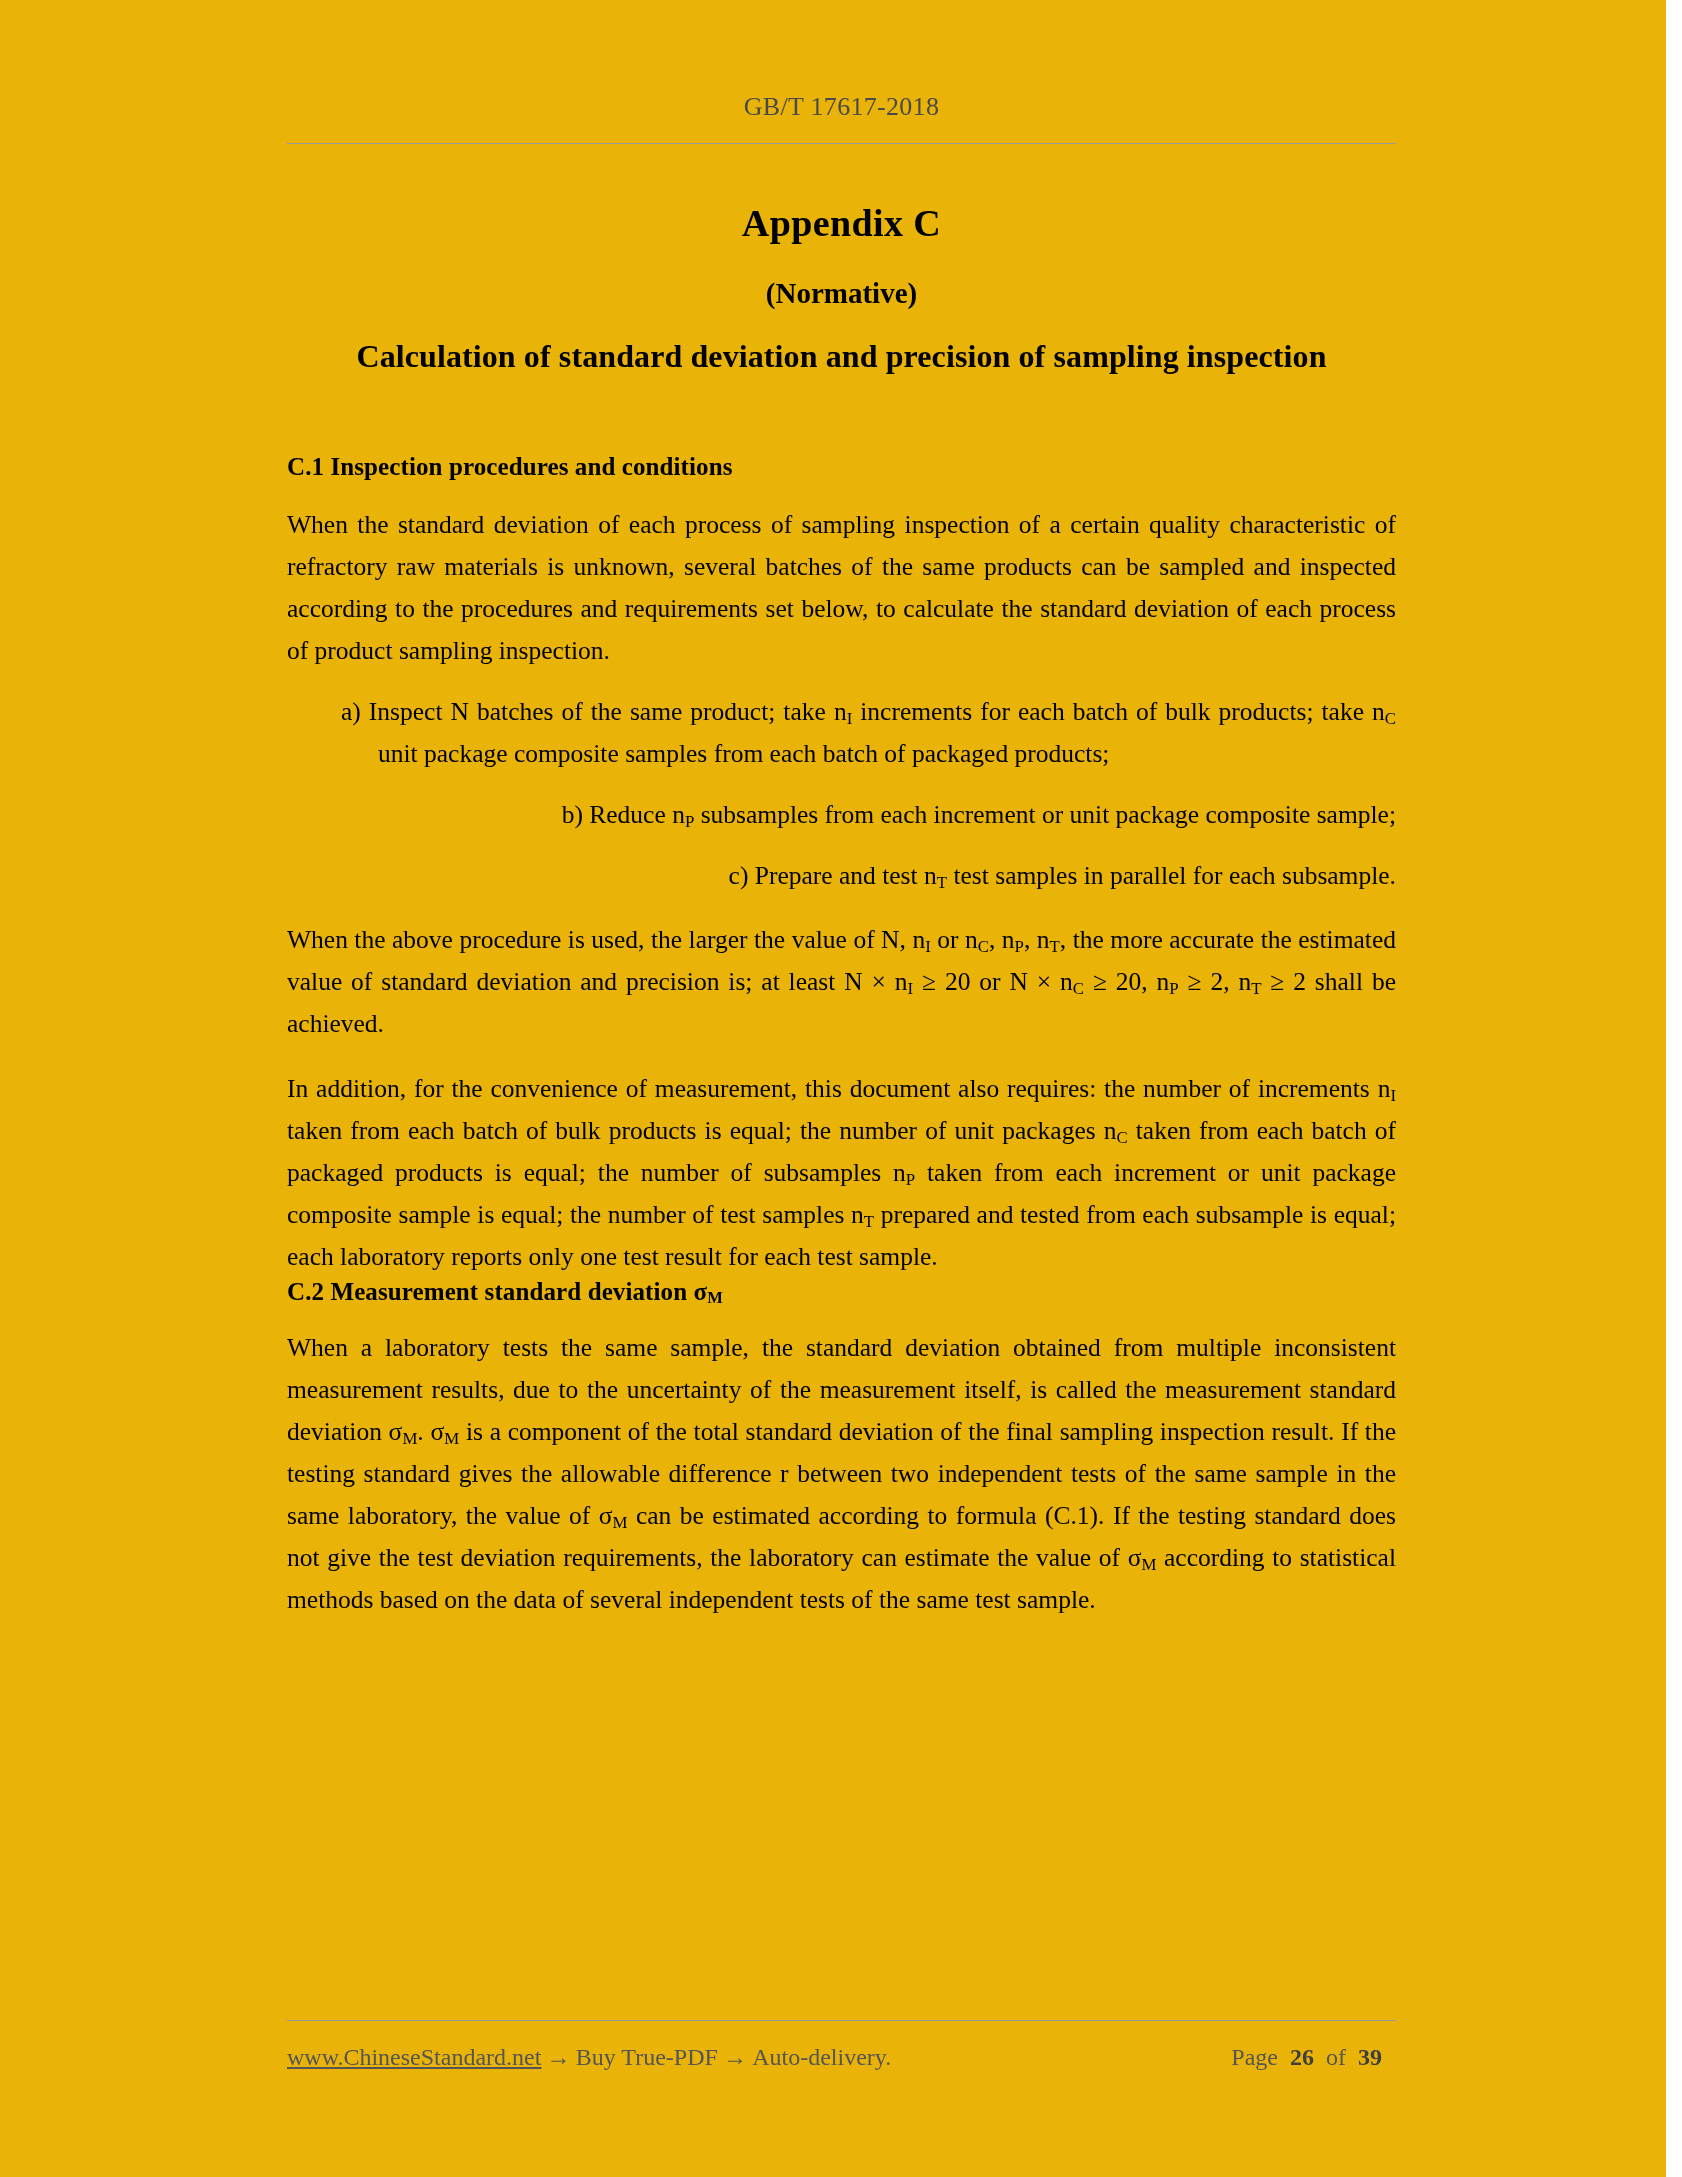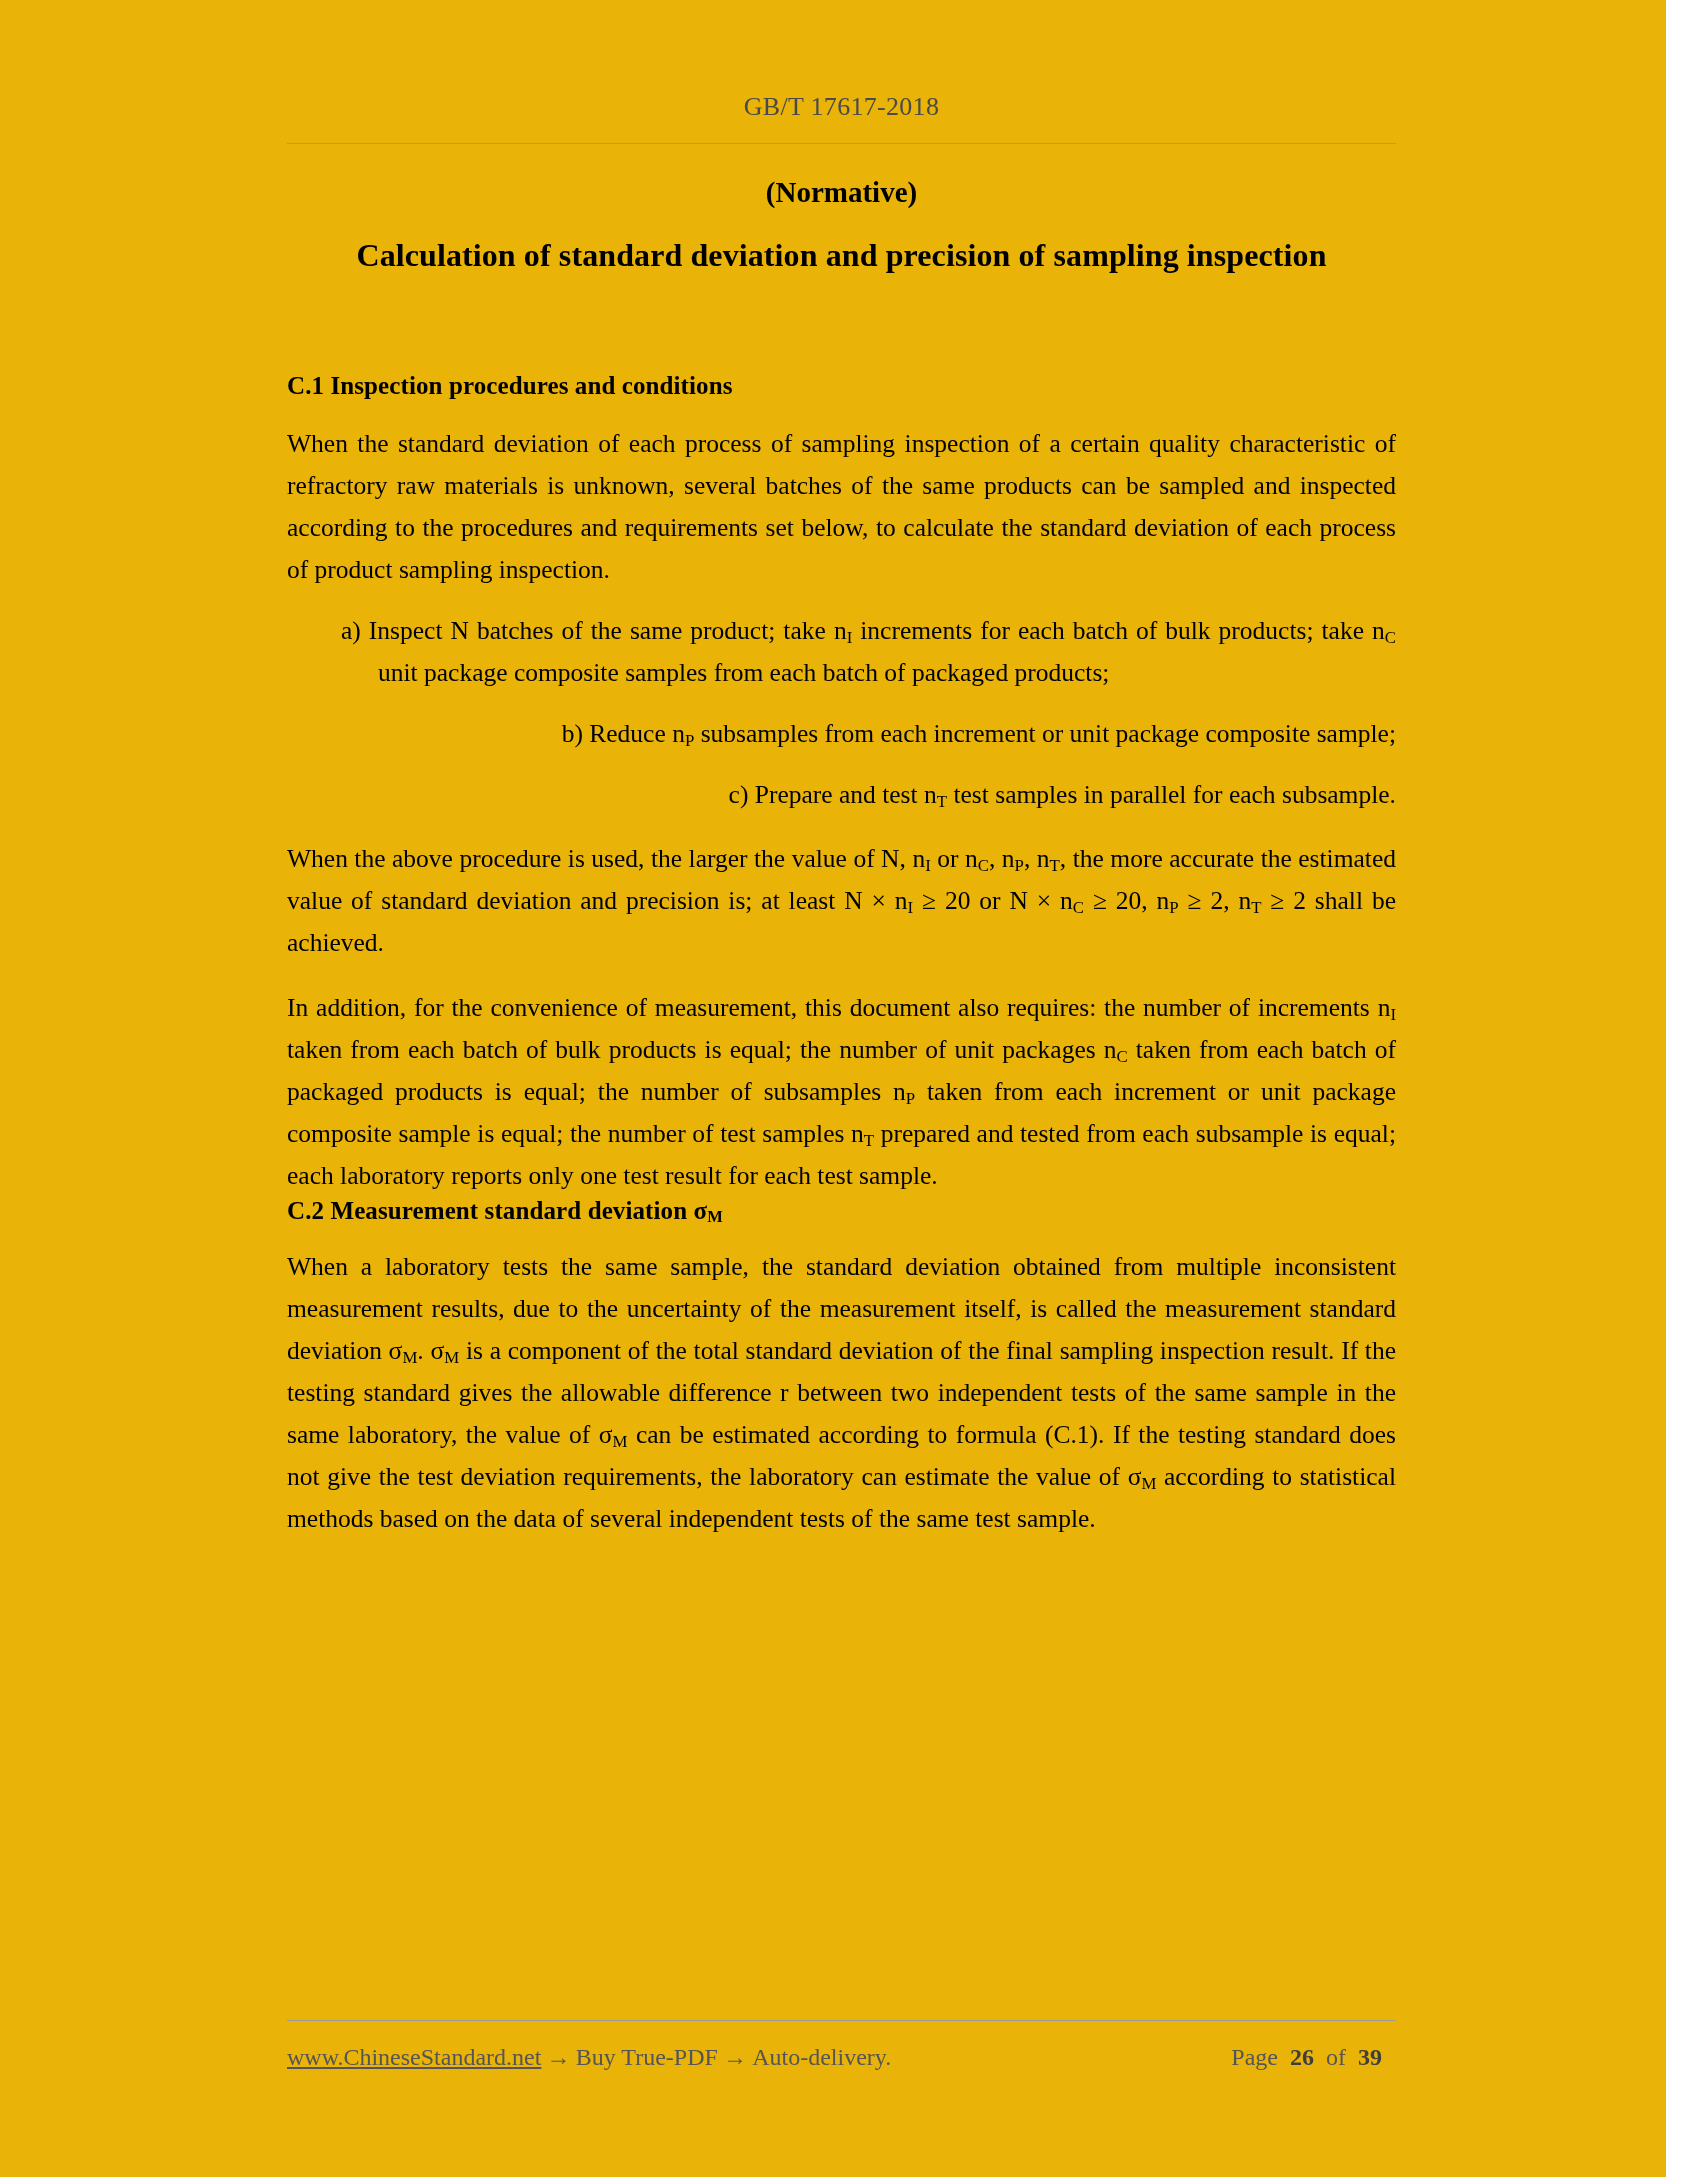--- a/index.html
+++ b/index.html
@@ -55,21 +55,21 @@
     font-weight: bold;
   }
   .subject-title {
     margin-top: 28px;
     font-size: 32px;
     font-weight: bold;
     letter-spacing: 0.1px;
   }
 
   
-  .body-area { margin-top: 98px; }
+  .body-area { margin-top: 78px; }
 
   h2.section-heading {
     font-size: 25px;
     font-weight: bold;
     margin: 0;
     padding: 0;
     letter-spacing: 0.1px;
   }
   .sec-c1 { margin-top: 35px; }
   .sec-c2 { margin-top: 48px; }
@@ -147,20 +147,21 @@
 <body>
 
 <div class="page">
 
   <div class="content">
 
     <div class="running-head">GB/T 17617-2018</div>
     <div class="header-rule"></div>
 
     <div class="title-block">
+      <div class="appendix-title">Appendix C</div>
       <div class="normative-label">(Normative)</div>
       <div class="subject-title">Calculation of standard deviation and precision of sampling inspection</div>
     </div>
 
     <div class="body-area">
 
       <h2 class="section-heading sec-c1">C.1 Inspection procedures and conditions</h2>
 
       <p class="para">When the standard deviation of each process of sampling inspection of a certain quality characteristic of refractory raw materials is unknown, several batches of the same products can be sampled and inspected according to the procedures and requirements set below, to calculate the standard deviation of each process of product sampling inspection.</p>
 

